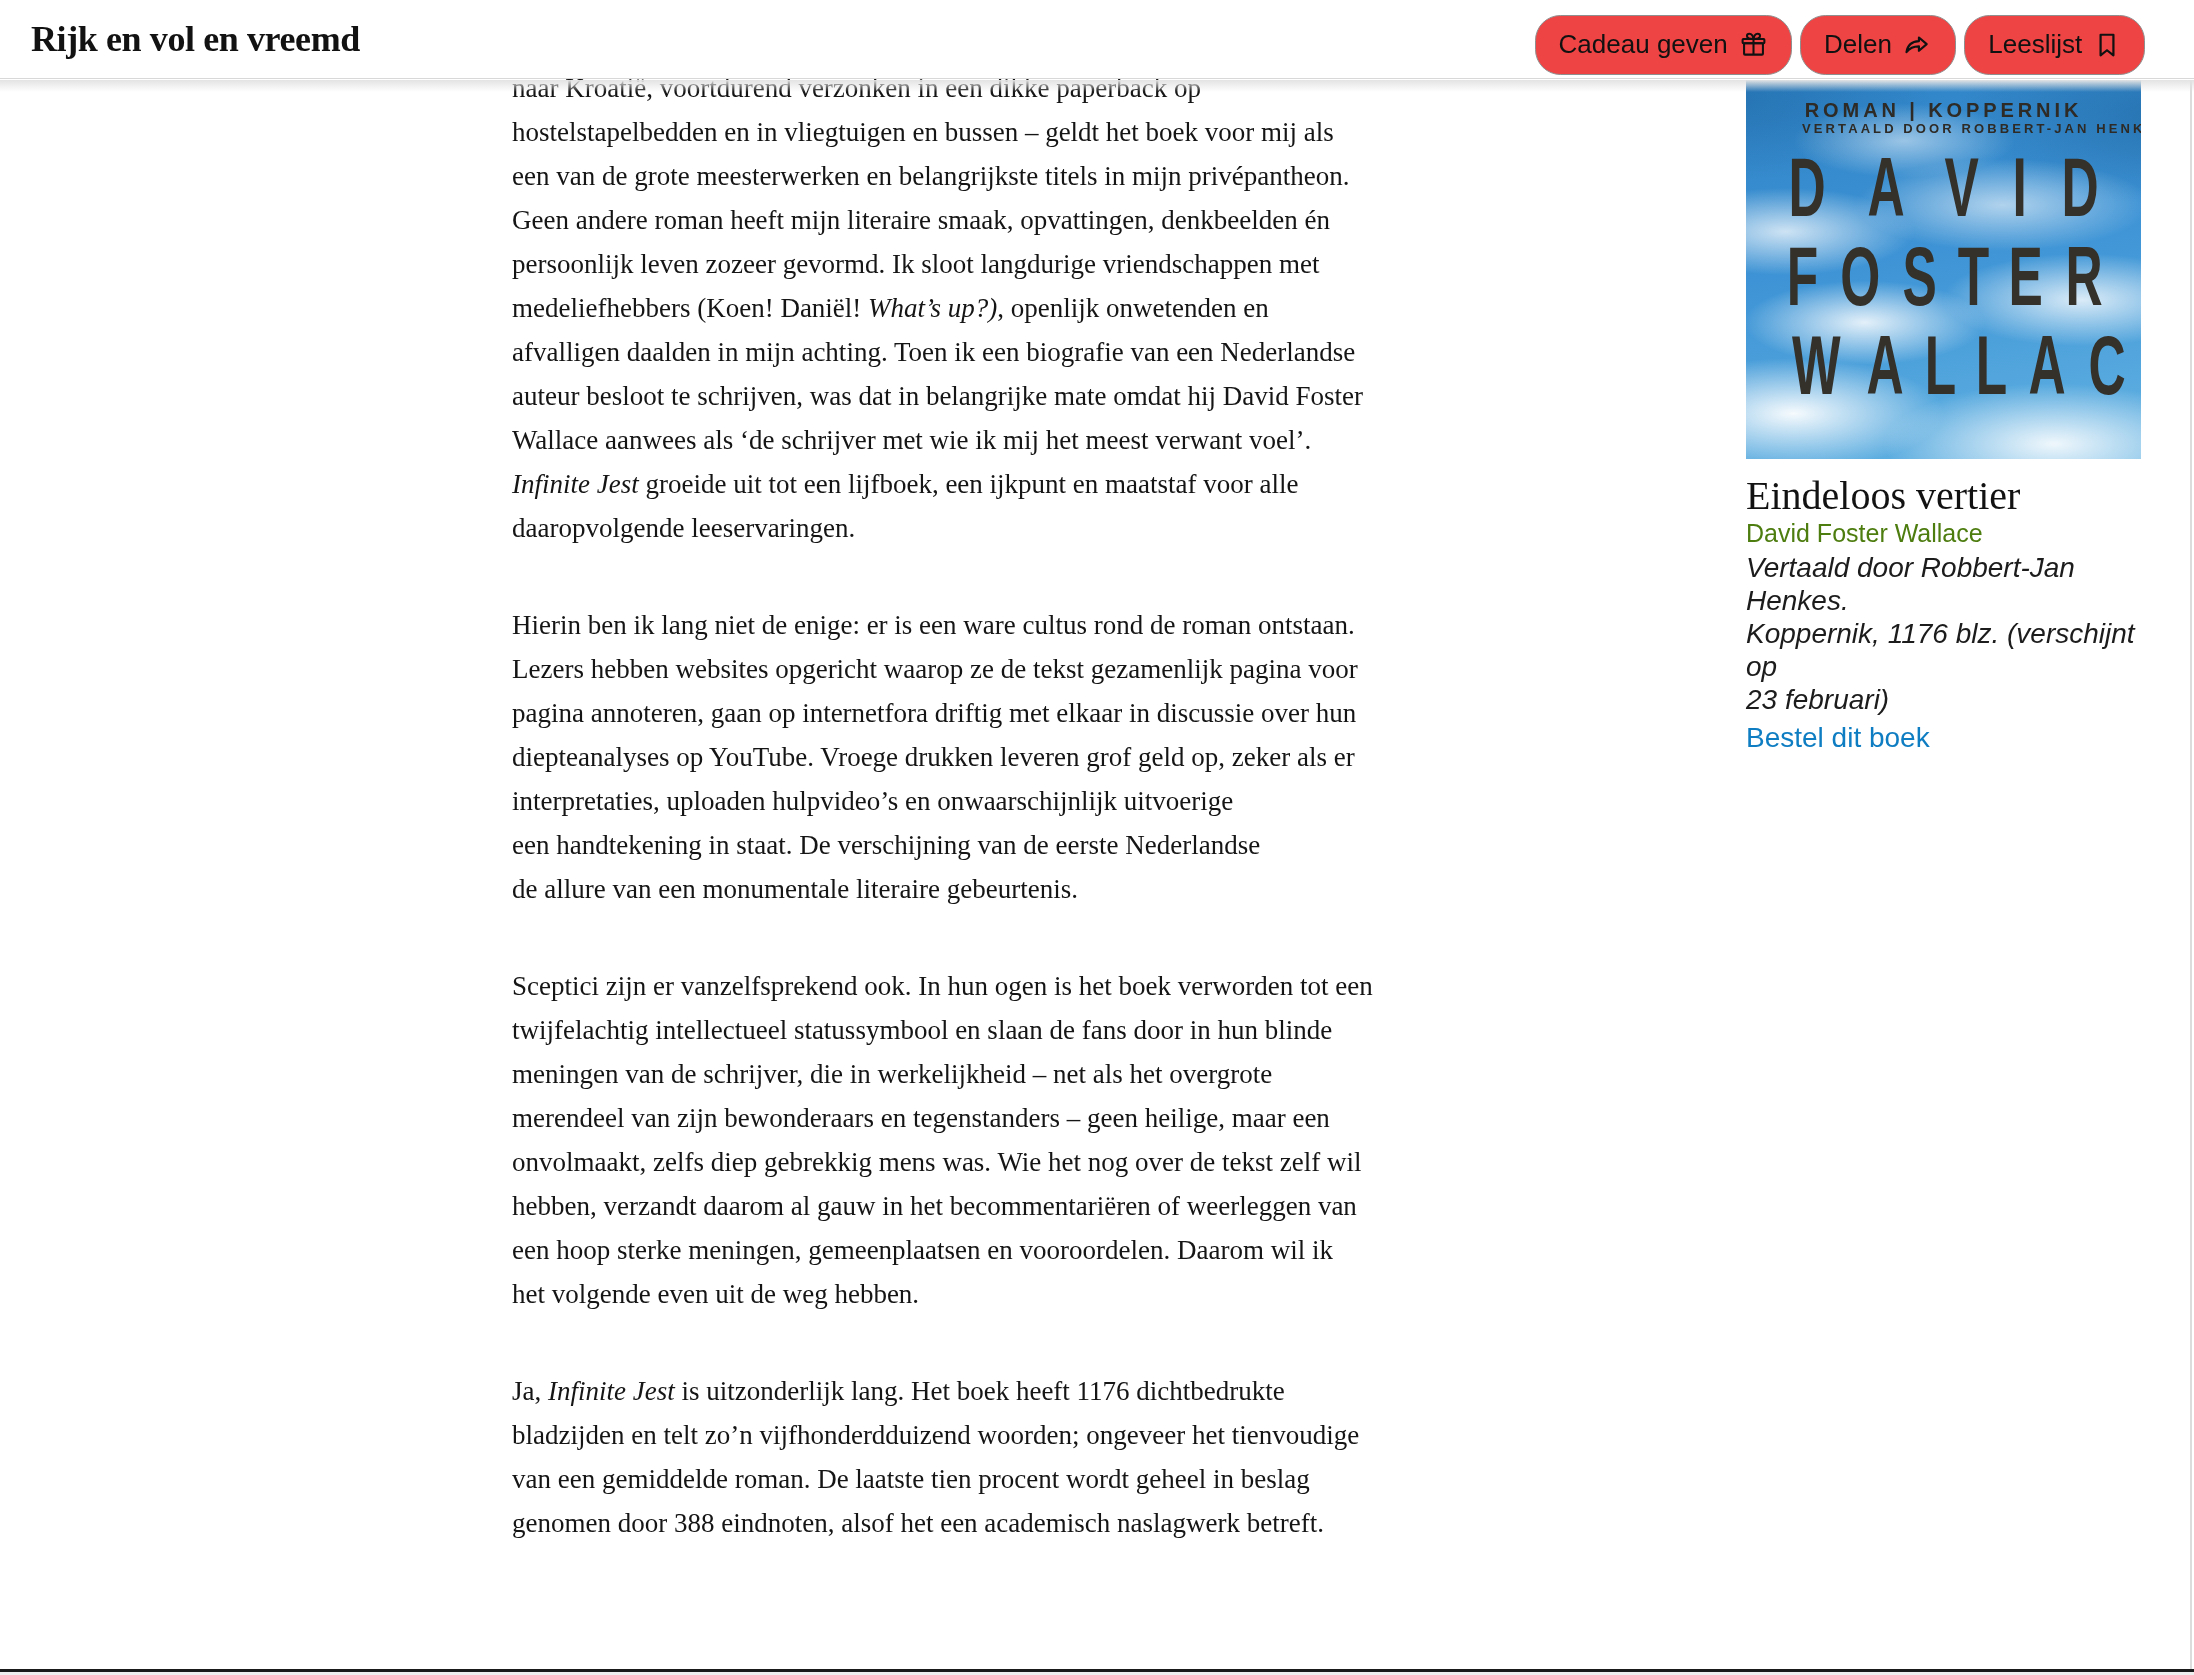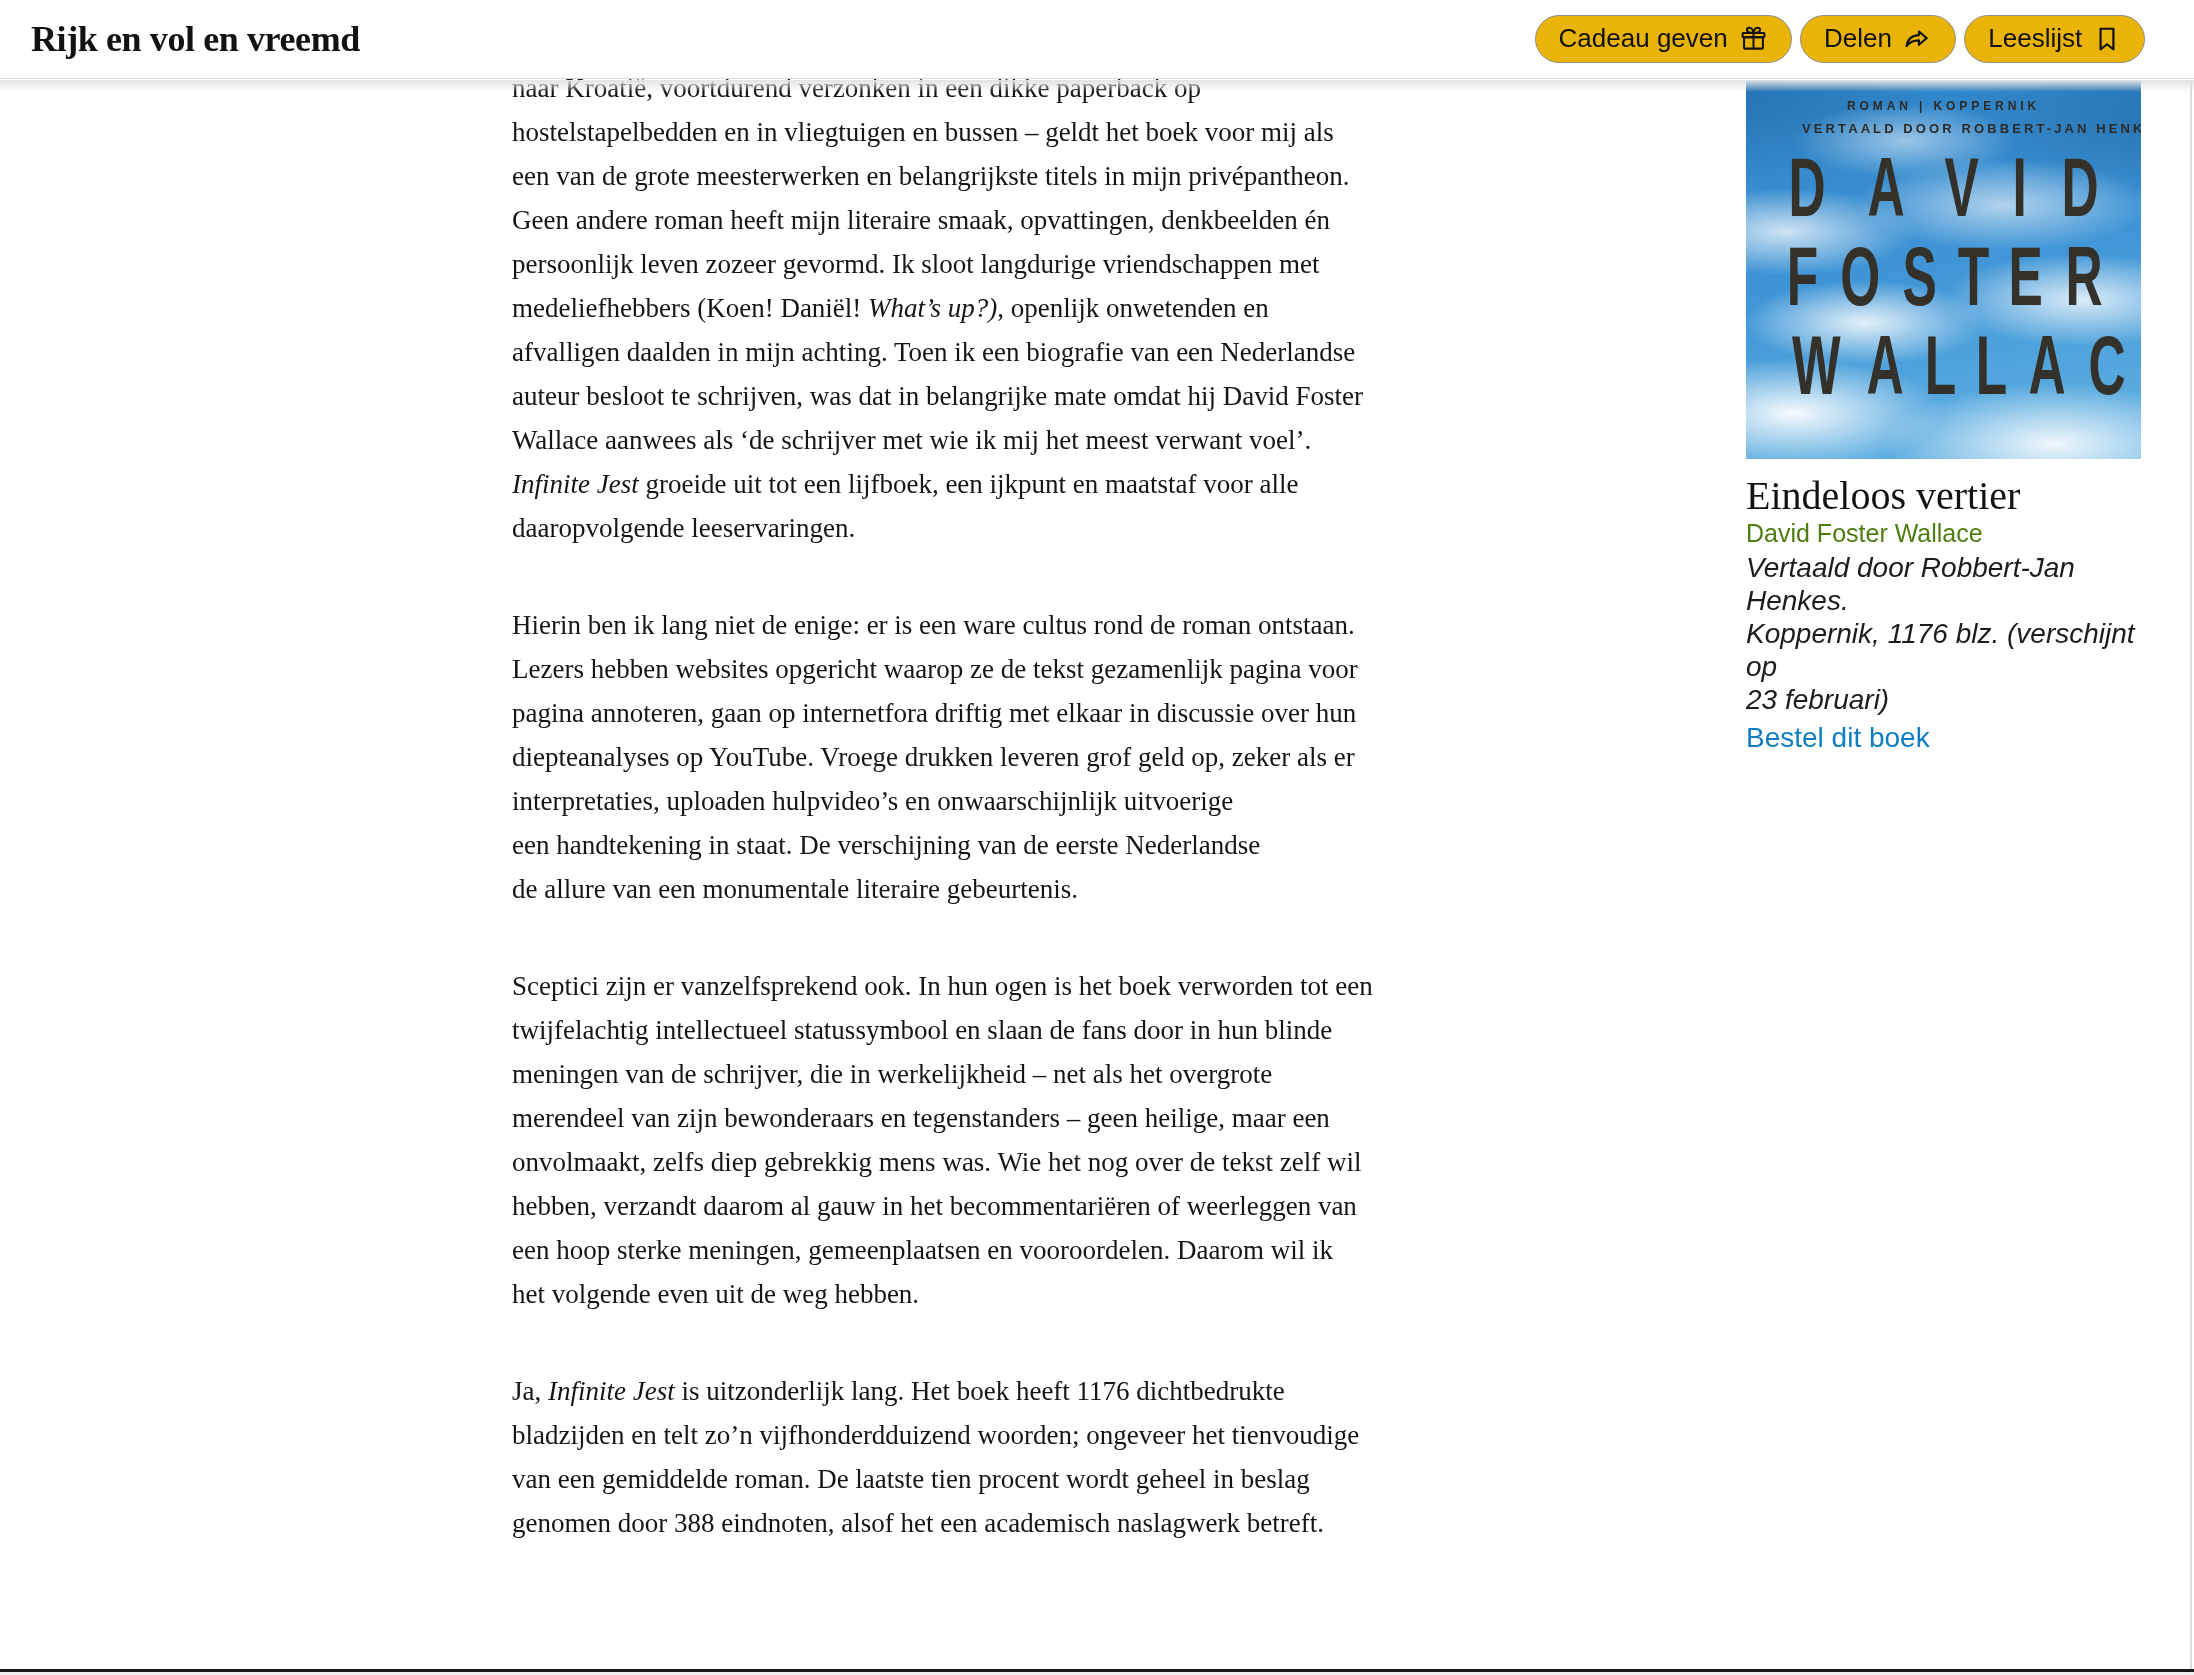--- a/index.html
+++ b/index.html
@@ -6,22 +6,22 @@
   body{width:2194px;height:1675px;position:relative;background:#ffffff;overflow:hidden;
        font-family:"Liberation Sans",sans-serif;color:#141414;}
 
   
   .page-header{position:absolute;left:0;top:0;width:2194px;height:78px;background:#ffffff;
                border-bottom:1.5px solid #d8d8d8;z-index:20;}
   .page-title{position:absolute;left:31px;top:0;height:78px;line-height:78px;
               font-family:"Liberation Serif",serif;font-weight:700;font-size:36px;
               letter-spacing:-0.4px;color:#121212;}
   .header-actions{position:absolute;right:49px;top:14.7px;display:flex;gap:8.5px;}
-  .pill-btn{display:flex;align-items:center;gap:10.8px;height:48px;padding:0 23px;
-            border:1.9px solid #8f8f8f;border-radius:25.5px;background:#eab308;
+  .pill-btn{display:flex;align-items:center;gap:10.8px;height:60px;padding:0 23px;
+            border:1.9px solid #8f8f8f;border-radius:25.5px;background:#ef4444;
             font-size:26px;color:#111;cursor:pointer;}
   .pill-btn svg{display:block;}
 
   
   .scroll-shadow{position:absolute;left:0;top:80px;width:2194px;height:12.4px;z-index:5;
                  background:linear-gradient(#e3e3e3,rgba(255,255,255,0));}
 
   
   .article-body{position:absolute;left:512px;top:66px;width:1159px;z-index:1;
                 font-family:"Liberation Serif",serif;font-size:27px;color:#151515;}
@@ -37,21 +37,21 @@
       radial-gradient(ellipse 263px 93px at 78% 96%, rgba(255,255,255,.9), rgba(255,255,255,0) 65%),
       radial-gradient(ellipse 201px 70px at 30% 64%, rgba(255,255,255,.85), rgba(255,255,255,0) 60%),
       radial-gradient(ellipse 232px 77px at 85% 58%, rgba(255,255,255,.8), rgba(255,255,255,0) 60%),
       radial-gradient(ellipse 216px 73px at 10% 40%, rgba(255,255,255,.75), rgba(255,255,255,0) 60%),
       radial-gradient(ellipse 247px 77px at 65% 33%, rgba(255,255,255,.6), rgba(255,255,255,0) 60%),
       radial-gradient(ellipse 185px 62px at 40% 16%, rgba(255,255,255,.5), rgba(255,255,255,0) 60%),
       radial-gradient(ellipse 325px 124px at 110% 10%, rgba(21,84,140,.45), rgba(21,84,140,0) 70%),
       radial-gradient(ellipse 294px 116px at -5% 5%, rgba(21,84,140,.35), rgba(21,84,140,0) 70%),
       linear-gradient(170deg,#2e83c6 0%,#3d93d5 45%,#55a8de 80%,#63b2e2 100%);}
   .cover-imprint{position:absolute;left:0;top:18.5px;width:100%;text-align:center;
-                 font-size:12px;font-weight:700;letter-spacing:3.9px;color:#2e2a25;}
+                 font-size:20px;font-weight:700;letter-spacing:3.9px;color:#2e2a25;}
   .cover-translator{position:absolute;left:0;top:41px;width:100%;text-align:center;
                     font-size:13px;font-weight:700;letter-spacing:3.1px;color:#2e2a25;padding-left:42px;}
   .cover-title{position:absolute;left:0;top:77px;width:100%;}
   .cover-row{display:flex;justify-content:space-between;padding:0 31px;height:62px;margin-bottom:27px;}
   .cover-letter{display:block;font-size:83px;line-height:62px;font-weight:700;color:#34302a;
                 transform:scaleX(.62);transform-origin:center;}
 
   .book-info{margin-top:17px;width:398px;}
   .book-title{font-family:"Liberation Serif",serif;font-size:40px;line-height:39px;color:#121212;}
   .book-author{font-size:25px;line-height:36px;font-weight:500;color:#4d7c0f;}

